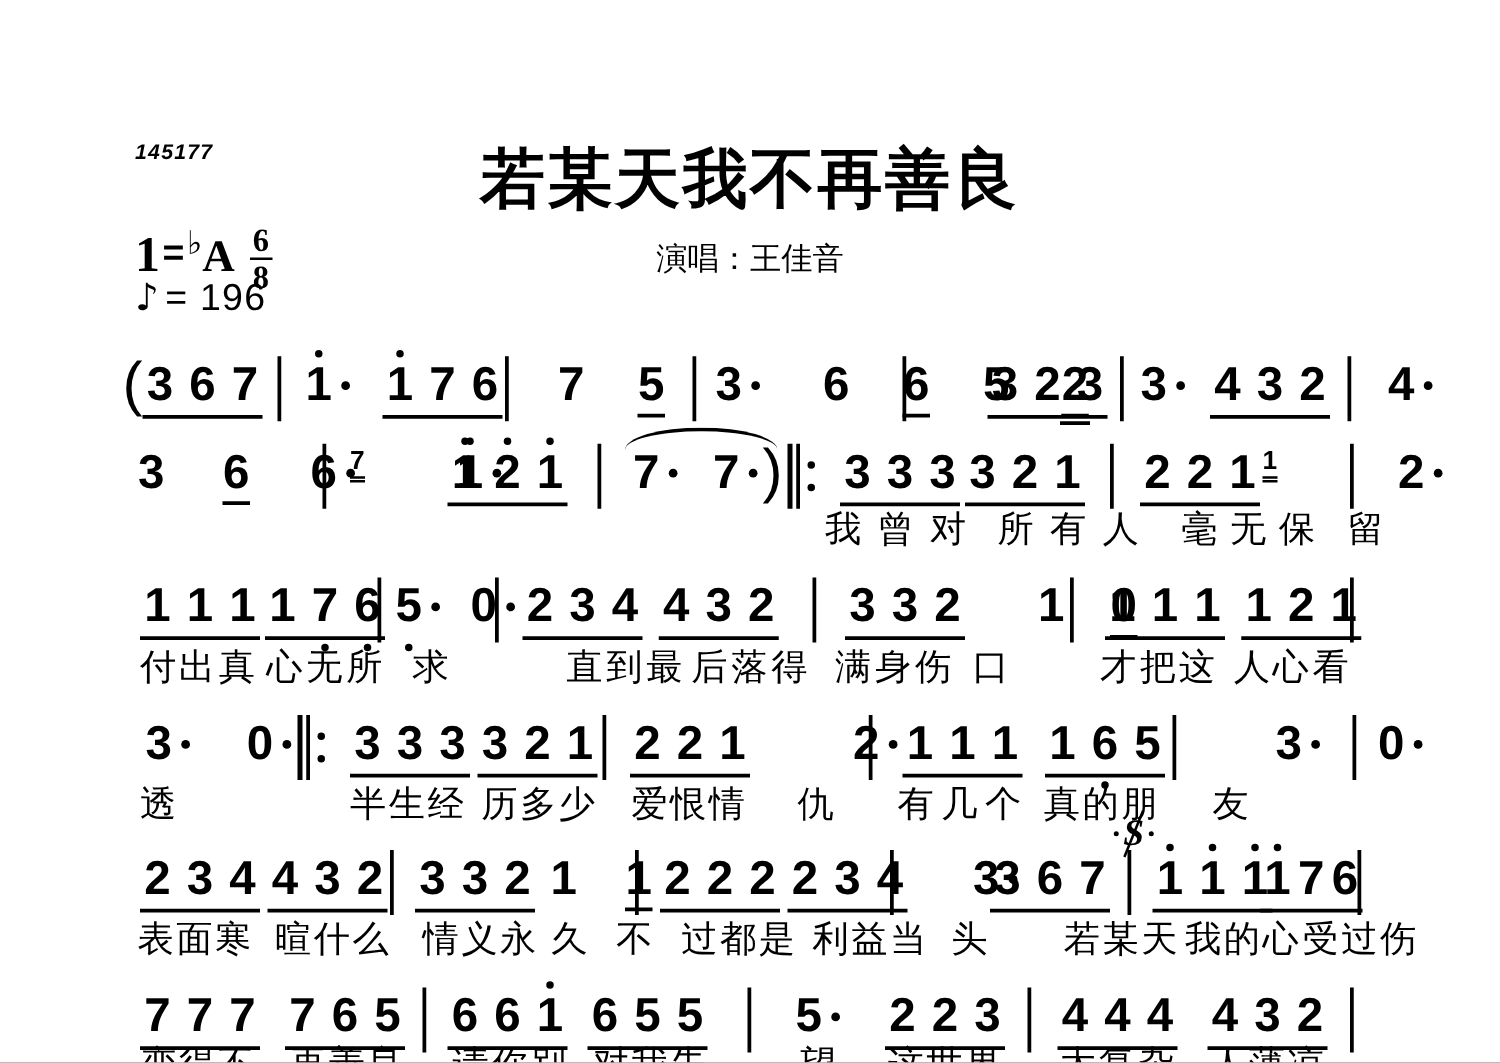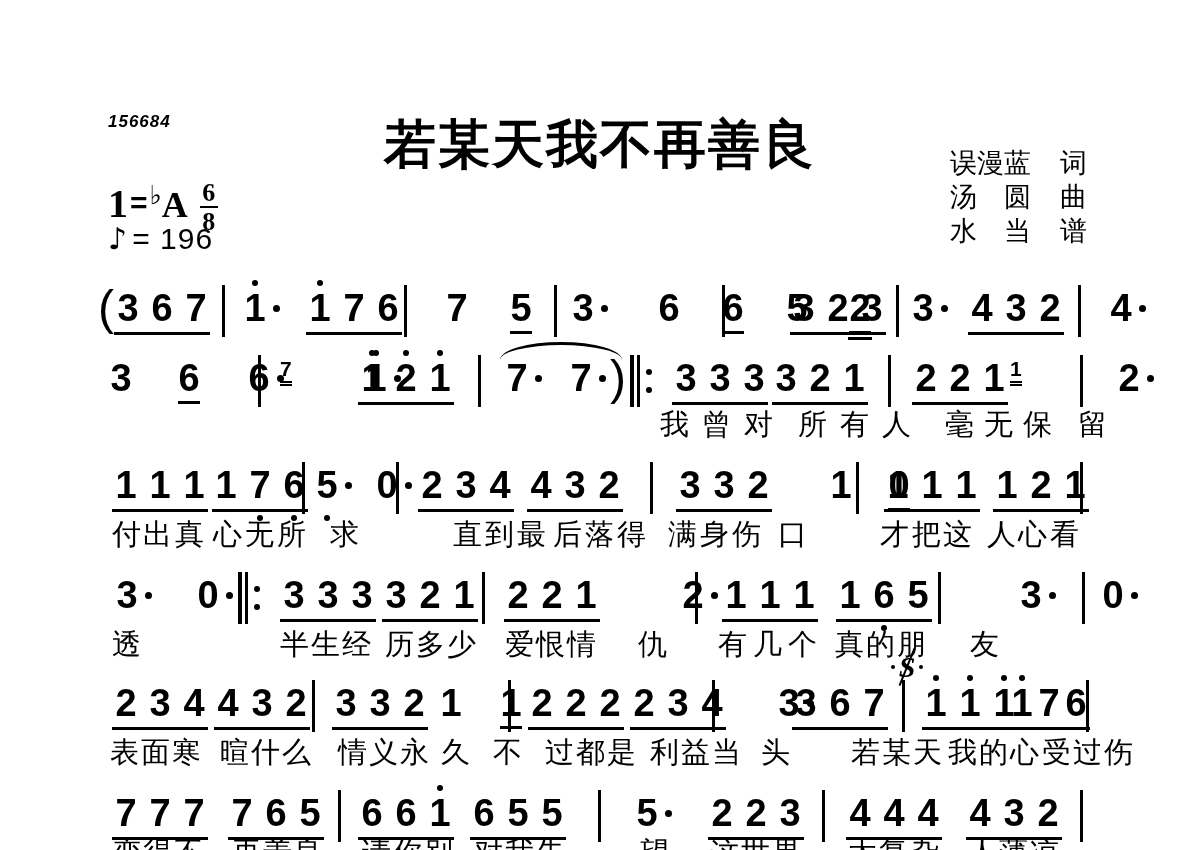--- a/index.html
+++ b/index.html
@@ -71,34 +71,24 @@
   .sg-slash{position:absolute;left:10px;top:-3px;width:2px;height:40px;background:#000;
             transform:rotate(22deg);}
   .sg-d1,.sg-d2{position:absolute;width:4px;height:4px;border-radius:50%;background:#000;top:15px;}
   .sg-d1{left:-5px;}
   .sg-d2{right:-5px;}
 </style>
 </head>
 <body>
 
 <div class="page">
-  <div class="page-code">156684</div>
+  <div class="page-code">145177</div>
   <h1 class="song-title">若某天我不再善良</h1>
-
-  <div class="credits">
-    <div class="credit-row">
-      <span class="credit-name">误漫蓝</span><span class="credit-role">词</span>
-    </div>
-    <div class="credit-row">
-      <span class="credit-name">汤　圆</span><span class="credit-role">曲</span>
-    </div>
-    <div class="credit-row">
-      <span class="credit-name">水　当</span><span class="credit-role">谱</span>
-    </div>
-  </div>
+  <div class="song-subtitle">演唱：王佳音</div>
+
 
   <div class="keysig">
     <span class="key-one">1</span>
     <span class="key-eq">=</span>
     <span class="key-flat">♭</span>
     <span class="key-letter">A</span>
     <span class="meter">
       <span>6</span>
       <span class="meter-bar"></span>
       <span>8</span>

